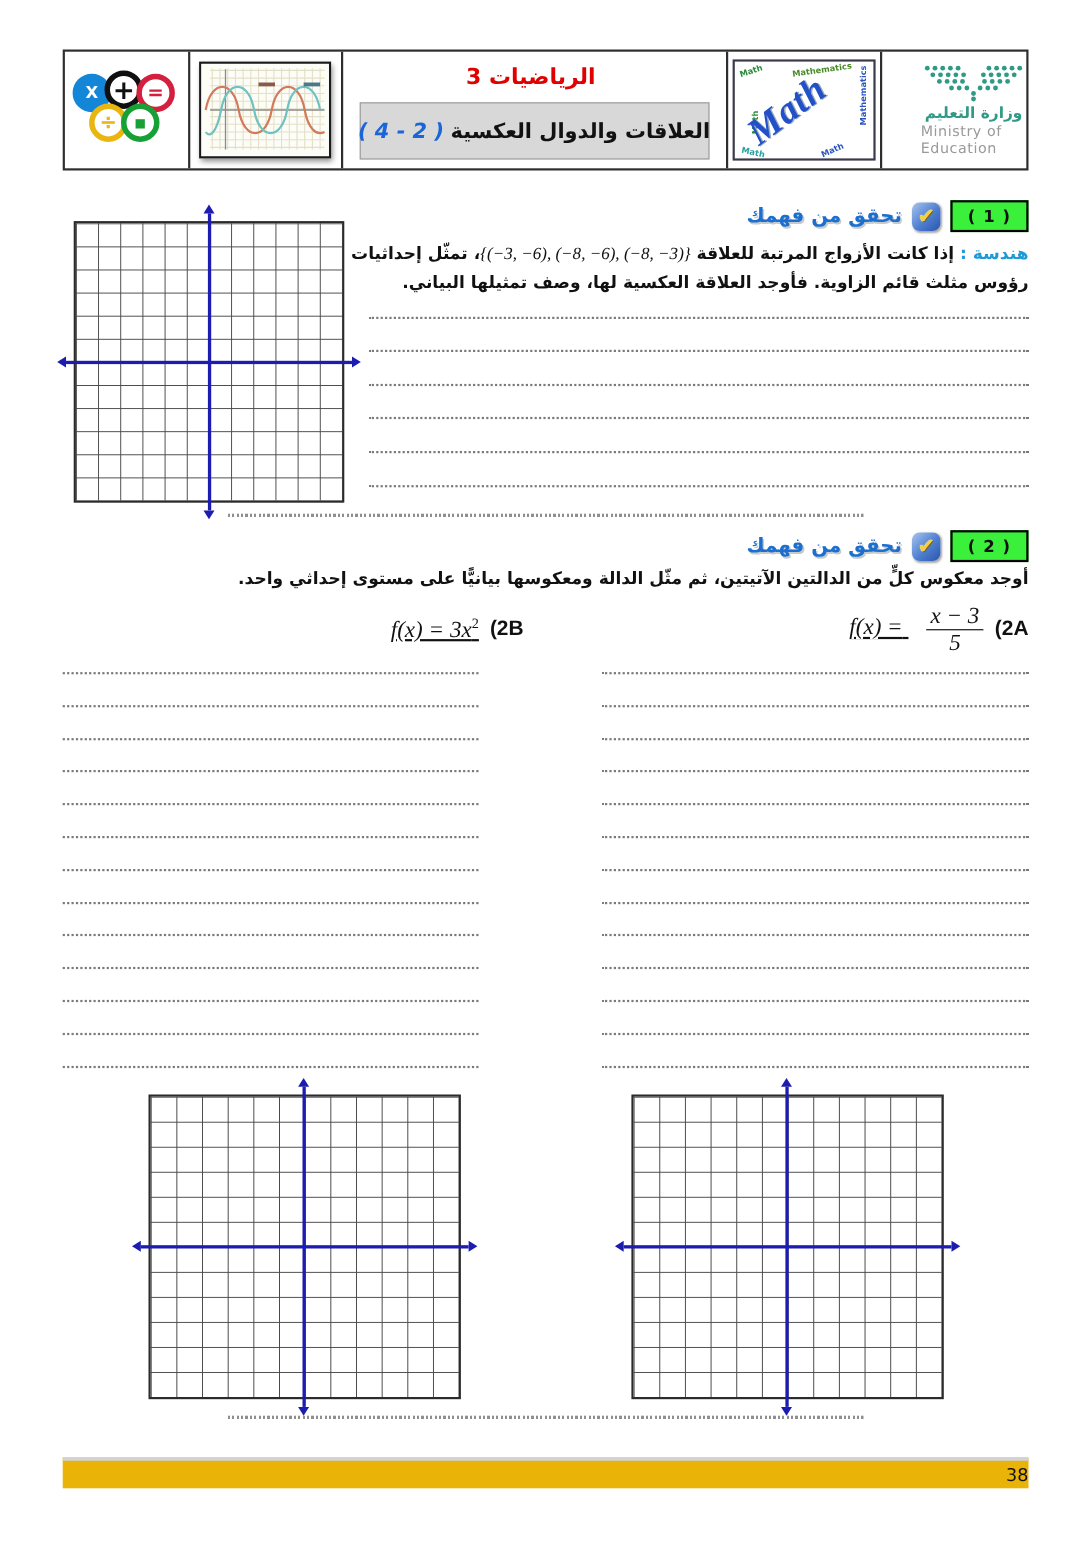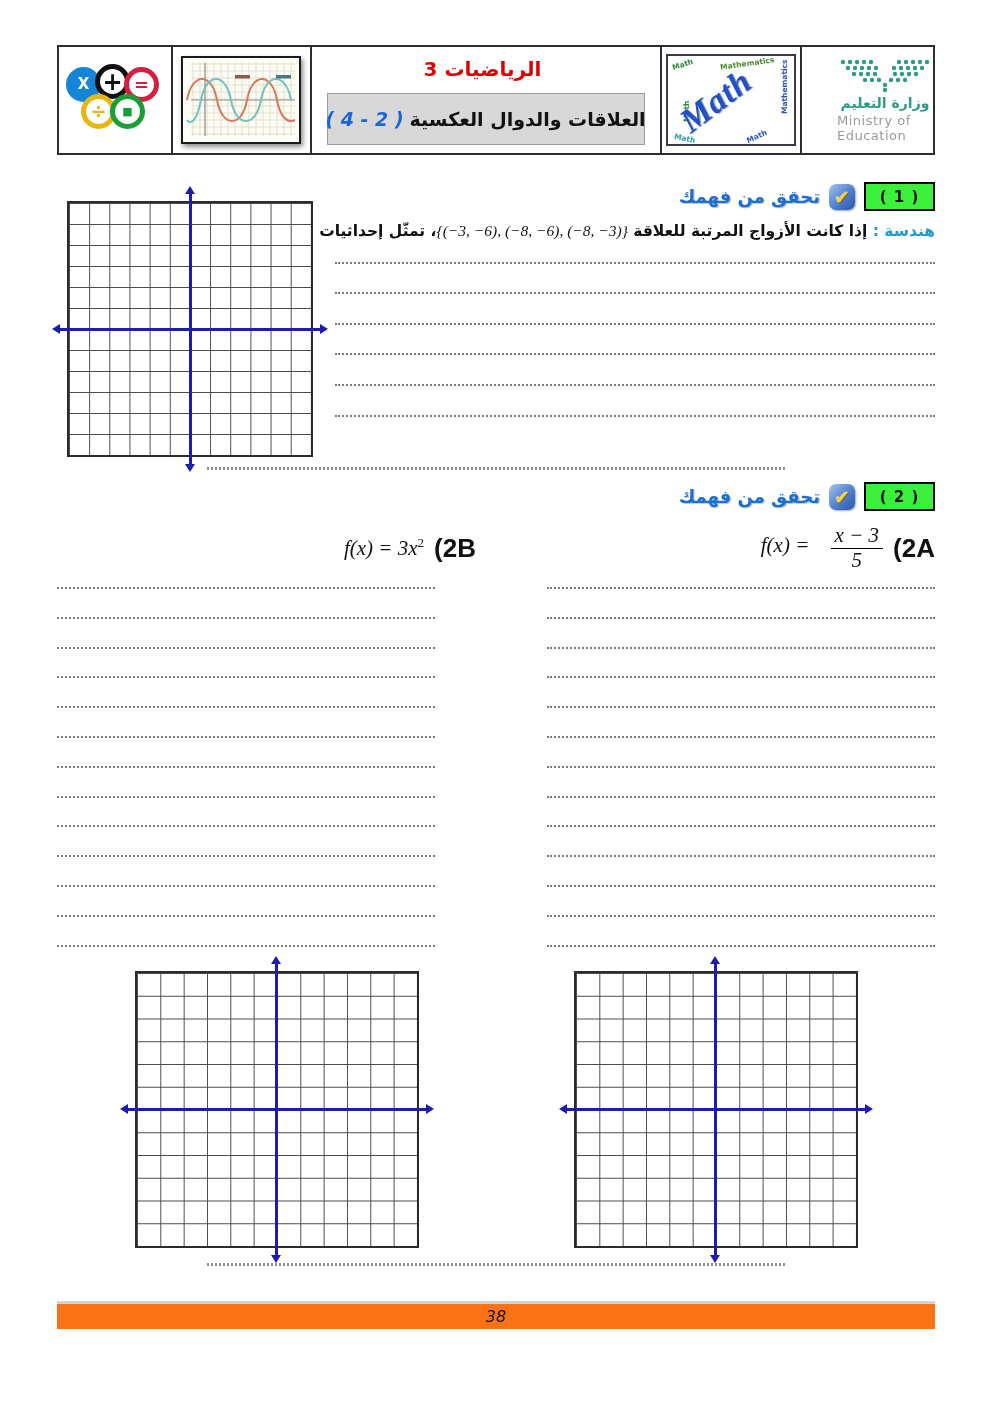--- a/index.html
+++ b/index.html
@@ -129,42 +129,42 @@
     background: repeating-linear-gradient(90deg, #8f8f8f 0 2px, transparent 2px 4px); }
   .dashed-sep.sep2 { margin-top: 15px; }
 
   
   .instruction { margin-top: 6px; font-size: 15.5px; font-weight: 600; text-align: right;
     white-space: nowrap; }
   .formulas { margin-top: 8px; display: flex; height: 58px; align-items: center; }
   .prob { flex: 1; display: flex; align-items: center; justify-content: flex-start; }
   .prob-b { padding-right: 40px; }
   .prob .plabel { font-family: "Liberation Sans", sans-serif; font-weight: 800;
-    font-size: 26px; direction: ltr; unicode-bidi: isolate; margin-left: 10px; }
+    font-size: 19px; direction: ltr; unicode-bidi: isolate; margin-left: 10px; }
   .formula { direction: ltr; unicode-bidi: isolate; font-family: "Liberation Serif", serif;
-    font-style: italic; font-size: 21px; }
+    font-style: italic; font-size: 21px; text-decoration: underline; }
   .formula sup { font-size: 13px; font-style: normal; }
   .frac { display: inline-block; vertical-align: -14px; text-align: center; line-height: 1.1;
     margin-left: 16px; }
   .frac .num { display: block; border-bottom: 1.6px solid #000; padding: 0 4px; }
   .frac .den { display: block; }
 
   .lines2-row { margin-top: 2px; display: flex; justify-content: space-between; }
   .lines2-row .colA { width: 388px; }
   .lines2-row .colB { width: 378px; }
   .lines2 .ans-line { height: 29.8px; border-bottom: 2px dotted #7a7a7a; }
   .lines2 .ans-line:first-child { height: 10px; }
 
   .grids-row { margin-top: 24px; display: flex; }
   .grid-col { flex: 1; display: flex; justify-content: center; }
 
   
-  .footer { margin: 35px 57px 0; height: 28px; background: #f97316;
-    border-top: 3px solid #d2d2d2; text-align: center; font-size: 16px;
-    line-height: 26px; color: #111; font-style: italic; }
+  .footer { margin: 35px 57px 0; height: 28px; background: #eab308;
+    border-top: 3px solid #d2d2d2; text-align: right; font-size: 16px;
+    line-height: 26px; color: #111; }
 </style>
 </head>
 <body>
 
 <div class="main">
 
   <div class="hdr">
     <div class="cell cell-rings">
       <div class="rings">
         <span class="ring ring-x">X</span>
@@ -269,20 +269,21 @@
     </div>
 
     <div class="s1-body">
       <div class="s1-content">
         <div class="s1-text">
           <div class="line">
             <span class="lead">هندسة :</span>
             <span>إذا كانت الأزواج المرتبة للعلاقة</span>
             <span class="mathset">{(−3, −6), (−8, −6), (−8, −3)}</span><span>، تمثّل إحداثيات</span>
           </div>
+          <div class="line">رؤوس مثلث قائم الزاوية. فأوجد العلاقة العكسية لها، وصف تمثيلها البياني.</div>
         </div>
         <div class="lines">
             <div class="ans-line"></div>
             <div class="ans-line"></div>
             <div class="ans-line"></div>
             <div class="ans-line"></div>
             <div class="ans-line"></div>
             <div class="ans-line"></div>
           </div>
       </div>
@@ -296,20 +297,21 @@
     <div class="dashed-sep"></div>
   </div>
 
   <div class="sec2">
     <div class="sec-head">
       <div class="badge">( 2 )</div>
       <div class="check-icon">✔</div>
       <div class="sec-title">تحقق من فهمك</div>
     </div>
 
+    <div class="instruction">أوجد معكوس كلٍّ من الدالتين الآتيتين، ثم مثّل الدالة ومعكوسها بيانيًّا على مستوى إحداثي واحد.</div>
 
     <div class="formulas">
       <div class="prob prob-a">
         <span class="plabel">(2A</span>
         <span class="formula">
           <span>f(x) =</span>
           <span class="frac">
             <span class="num">x − 3</span>
             <span class="den">5</span>
           </span>

